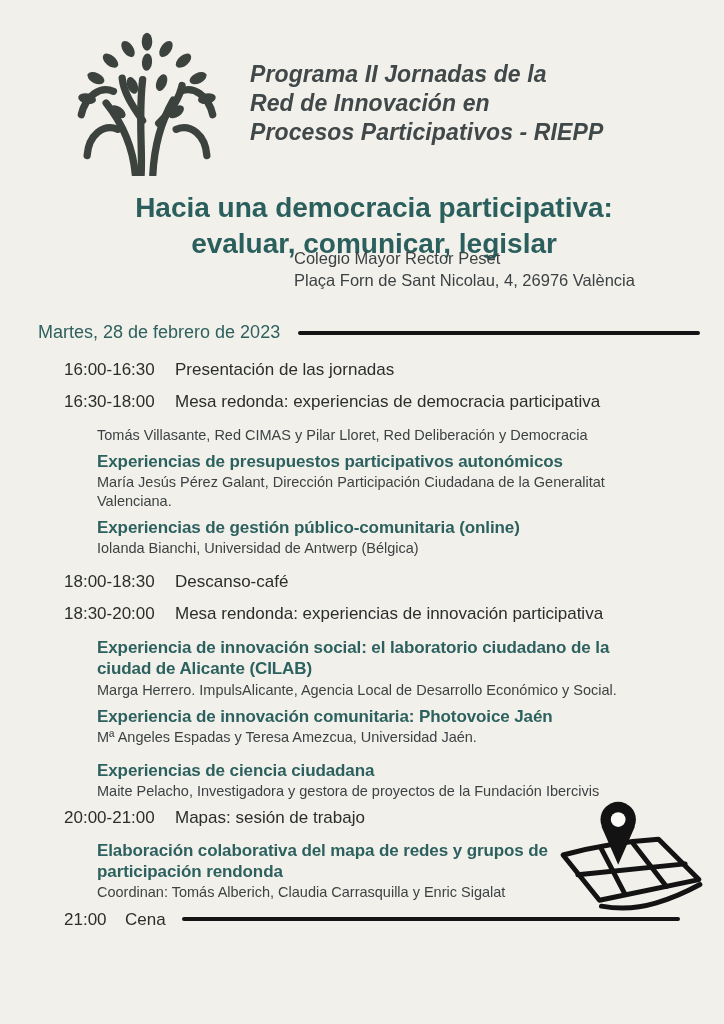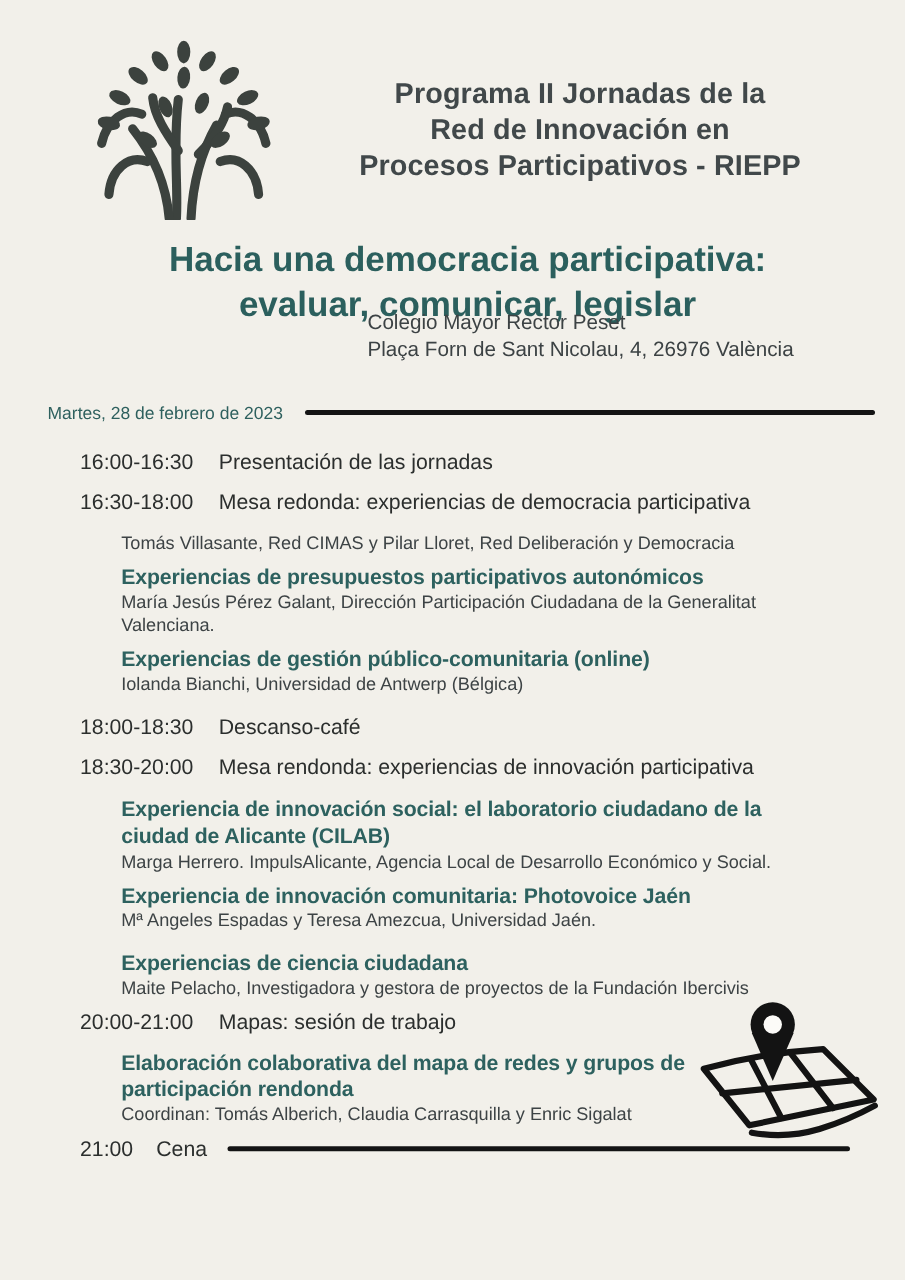--- a/index.html
+++ b/index.html
@@ -5,38 +5,39 @@
   html,body{margin:0;padding:0;}
   .page{
     position:relative; width:724px; height:1024px;
     background:#f2f0ea; overflow:hidden;
     font-family:"Liberation Sans", sans-serif;
     color:#3c4244;
   }
   .logo{position:absolute; left:74px; top:30px; width:146px; height:146px;}
   .org-title{
     position:absolute; left:250px; top:60px; width:428px;
-    text-align:center; white-space:pre-line;
+    text-align:left; white-space:pre-line;
     font-size:23px; line-height:1.25; font-weight:600; color:#41484a;
     letter-spacing:.1px;
+    font-style:italic;
   }
   .hero{
     position:absolute; left:0; top:178px; width:724px; margin:12px;
     text-align:center; white-space:pre-line;
     font-size:28px; line-height:1.28; font-weight:700; color:#2b5f5d;
   }
   .venue{
     position:absolute; left:294px; top:248px;
     font-size:16.5px; line-height:1.32; color:#3c4244; font-weight:500;
   }
   .date-row{
     position:absolute; left:38px; top:322px; width:662px;
     display:flex; align-items:center;
   }
-  .date-label{color:#2e605e; font-size:14px; font-weight:500; flex:none;}
+  .date-label{color:#2e605e; font-size:18px; font-weight:500; flex:none;}
   .rule{flex:1; height:4px; background:#141414; margin-left:18px; border-radius:2px;}
   .schedule{position:absolute; left:64px; top:359px; width:616px;}
   .time-row{
     display:flex; align-items:baseline;
     font-size:17px; line-height:1.25; color:#2b2e2d;
     margin-bottom:11px; font-weight:500;
   }
   .time-row.gap-lg{margin-bottom:13px;}
   .time{width:111px; flex:none;}
   .cena .time{width:61px;}

